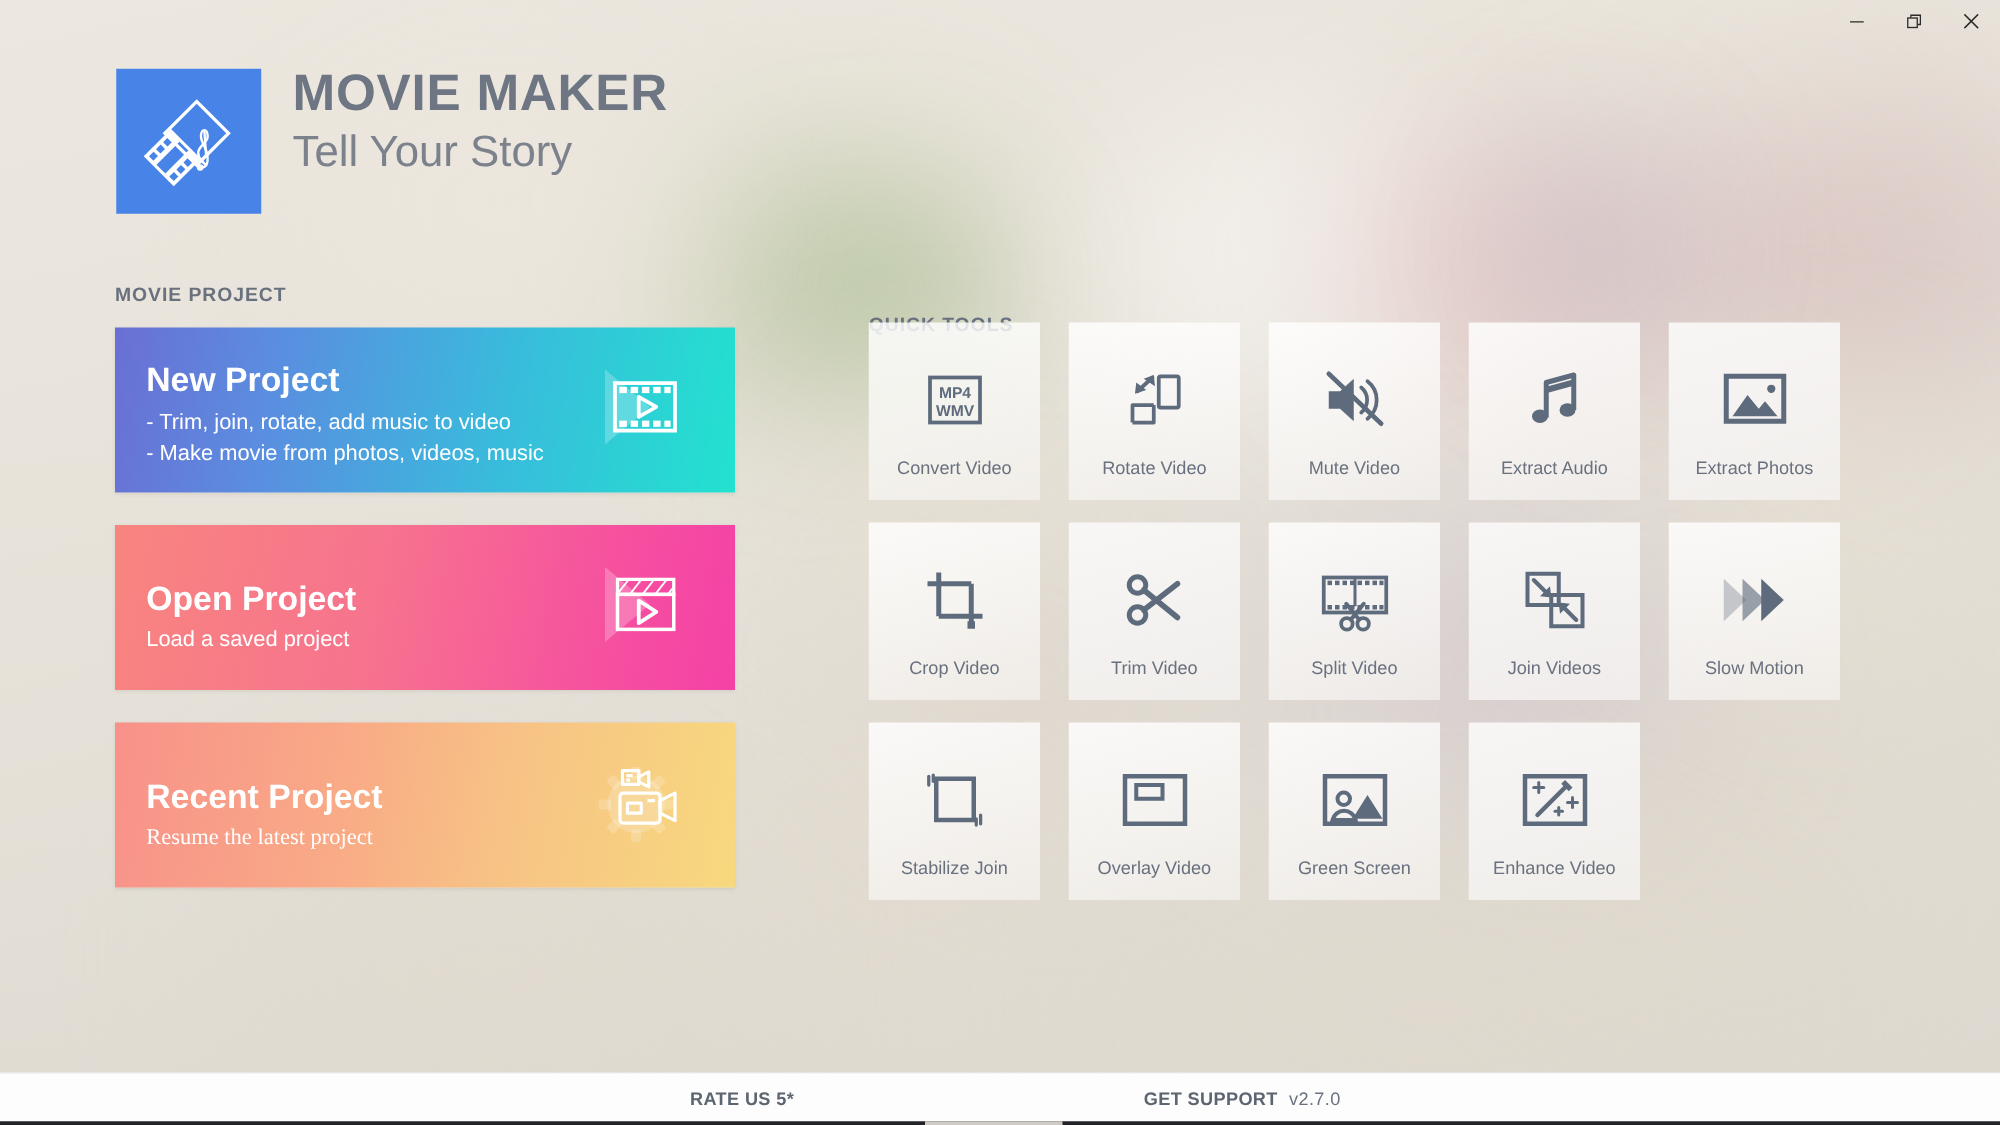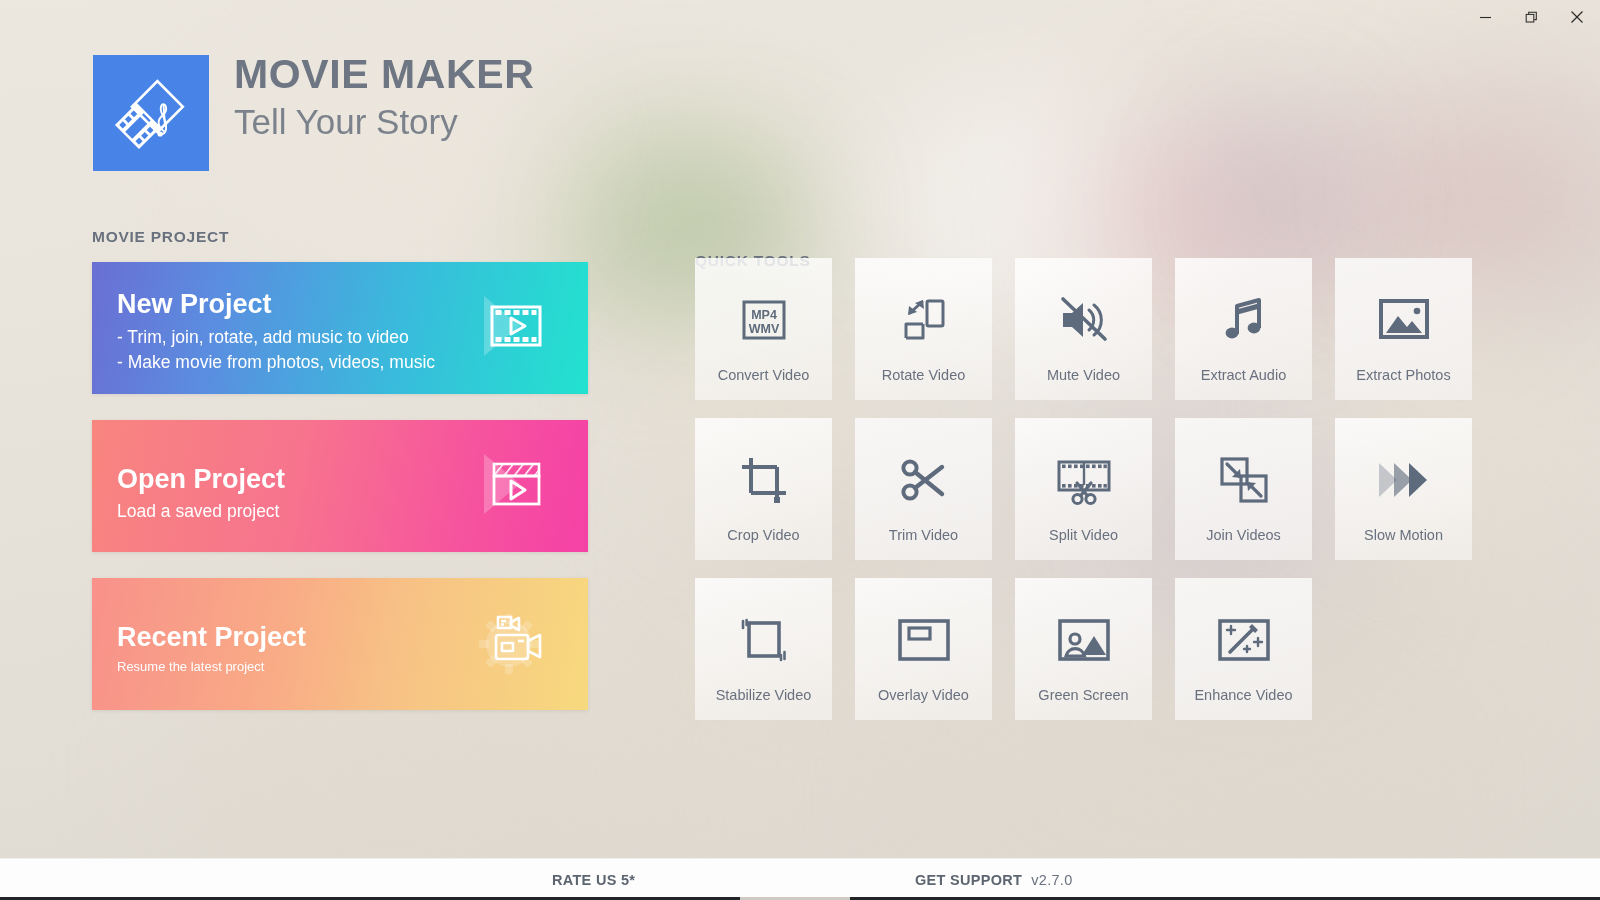--- a/index.html
+++ b/index.html
@@ -88,21 +88,21 @@
   #card-recent { top:578px; height:132px; background:linear-gradient(100deg,#f8918a 0%,#f9ab86 38%,#f7c285 62%,#f7d97e 100%); }
   #card-open   { background:linear-gradient(100deg,#f8857f 0%,#f7738e 42%,#f6519f 78%,#f441a6 100%); }
 
   .pcard .ptitle { position:absolute; font-weight:bold; color:#fff; }
   .pcard .psub   { position:absolute; color:#fff; }
   #card-new .ptitle    { left:25px; top:27px; font-size:27px; }
   #card-new .plines    { position:absolute; left:25px; top:63px; font-size:17.5px; line-height:1.43; }
   #card-open .ptitle   { left:25px; top:44px; font-size:27px; }
   #card-open .psub     { left:25px; top:81px; font-size:17.5px; }
   #card-recent .ptitle { left:25px; top:44px; font-size:27px; }
-  #card-recent .psub   { left:25px; top:81px; font-size:13px; }
+  #card-recent .psub   { left:25px; top:81px; font-size:18px;font-family:Liberation Serif, serif; }
 
   .pcard .picon { position:absolute; right:42px; top:50%; transform:translateY(-50%); }
 
   
   #tools-grid {
     position:absolute; left:695px; top:258px;
     display:grid; grid-template-columns:repeat(5,137px); grid-auto-rows:142px;
     column-gap:23px; row-gap:18px;
   }
   .tool {
@@ -446,21 +446,21 @@
         <svg width="54" height="52" viewBox="0 0 54 52">
           <rect x="12" y="9" width="30" height="33" fill="none" stroke="#5e6b7d" stroke-width="3.6"></rect>
           <g stroke="#5e6b7d" stroke-width="2.6" stroke-linecap="round">
             <line x1="6" y1="7" x2="6" y2="14"></line>
             <line x1="9.6" y1="6" x2="9.6" y2="11"></line>
             <line x1="47.5" y1="38" x2="47.5" y2="45"></line>
             <line x1="44" y1="41" x2="44" y2="46"></line>
           </g>
         </svg>
       </div>
-      <div class="tlabel">Stabilize Video</div>
+      <div class="tlabel">Stabilize Join</div>
     </div>
 
     <div class="tool">
       <div class="ticon">
         <svg width="56" height="48" viewBox="0 0 56 48">
           <rect x="4" y="5" width="48" height="38" fill="none" stroke="#5e6b7d" stroke-width="3.6"></rect>
           <rect x="13" y="12" width="21" height="11" fill="none" stroke="#5e6b7d" stroke-width="3.2"></rect>
         </svg>
       </div>
       <div class="tlabel">Overlay Video</div>

